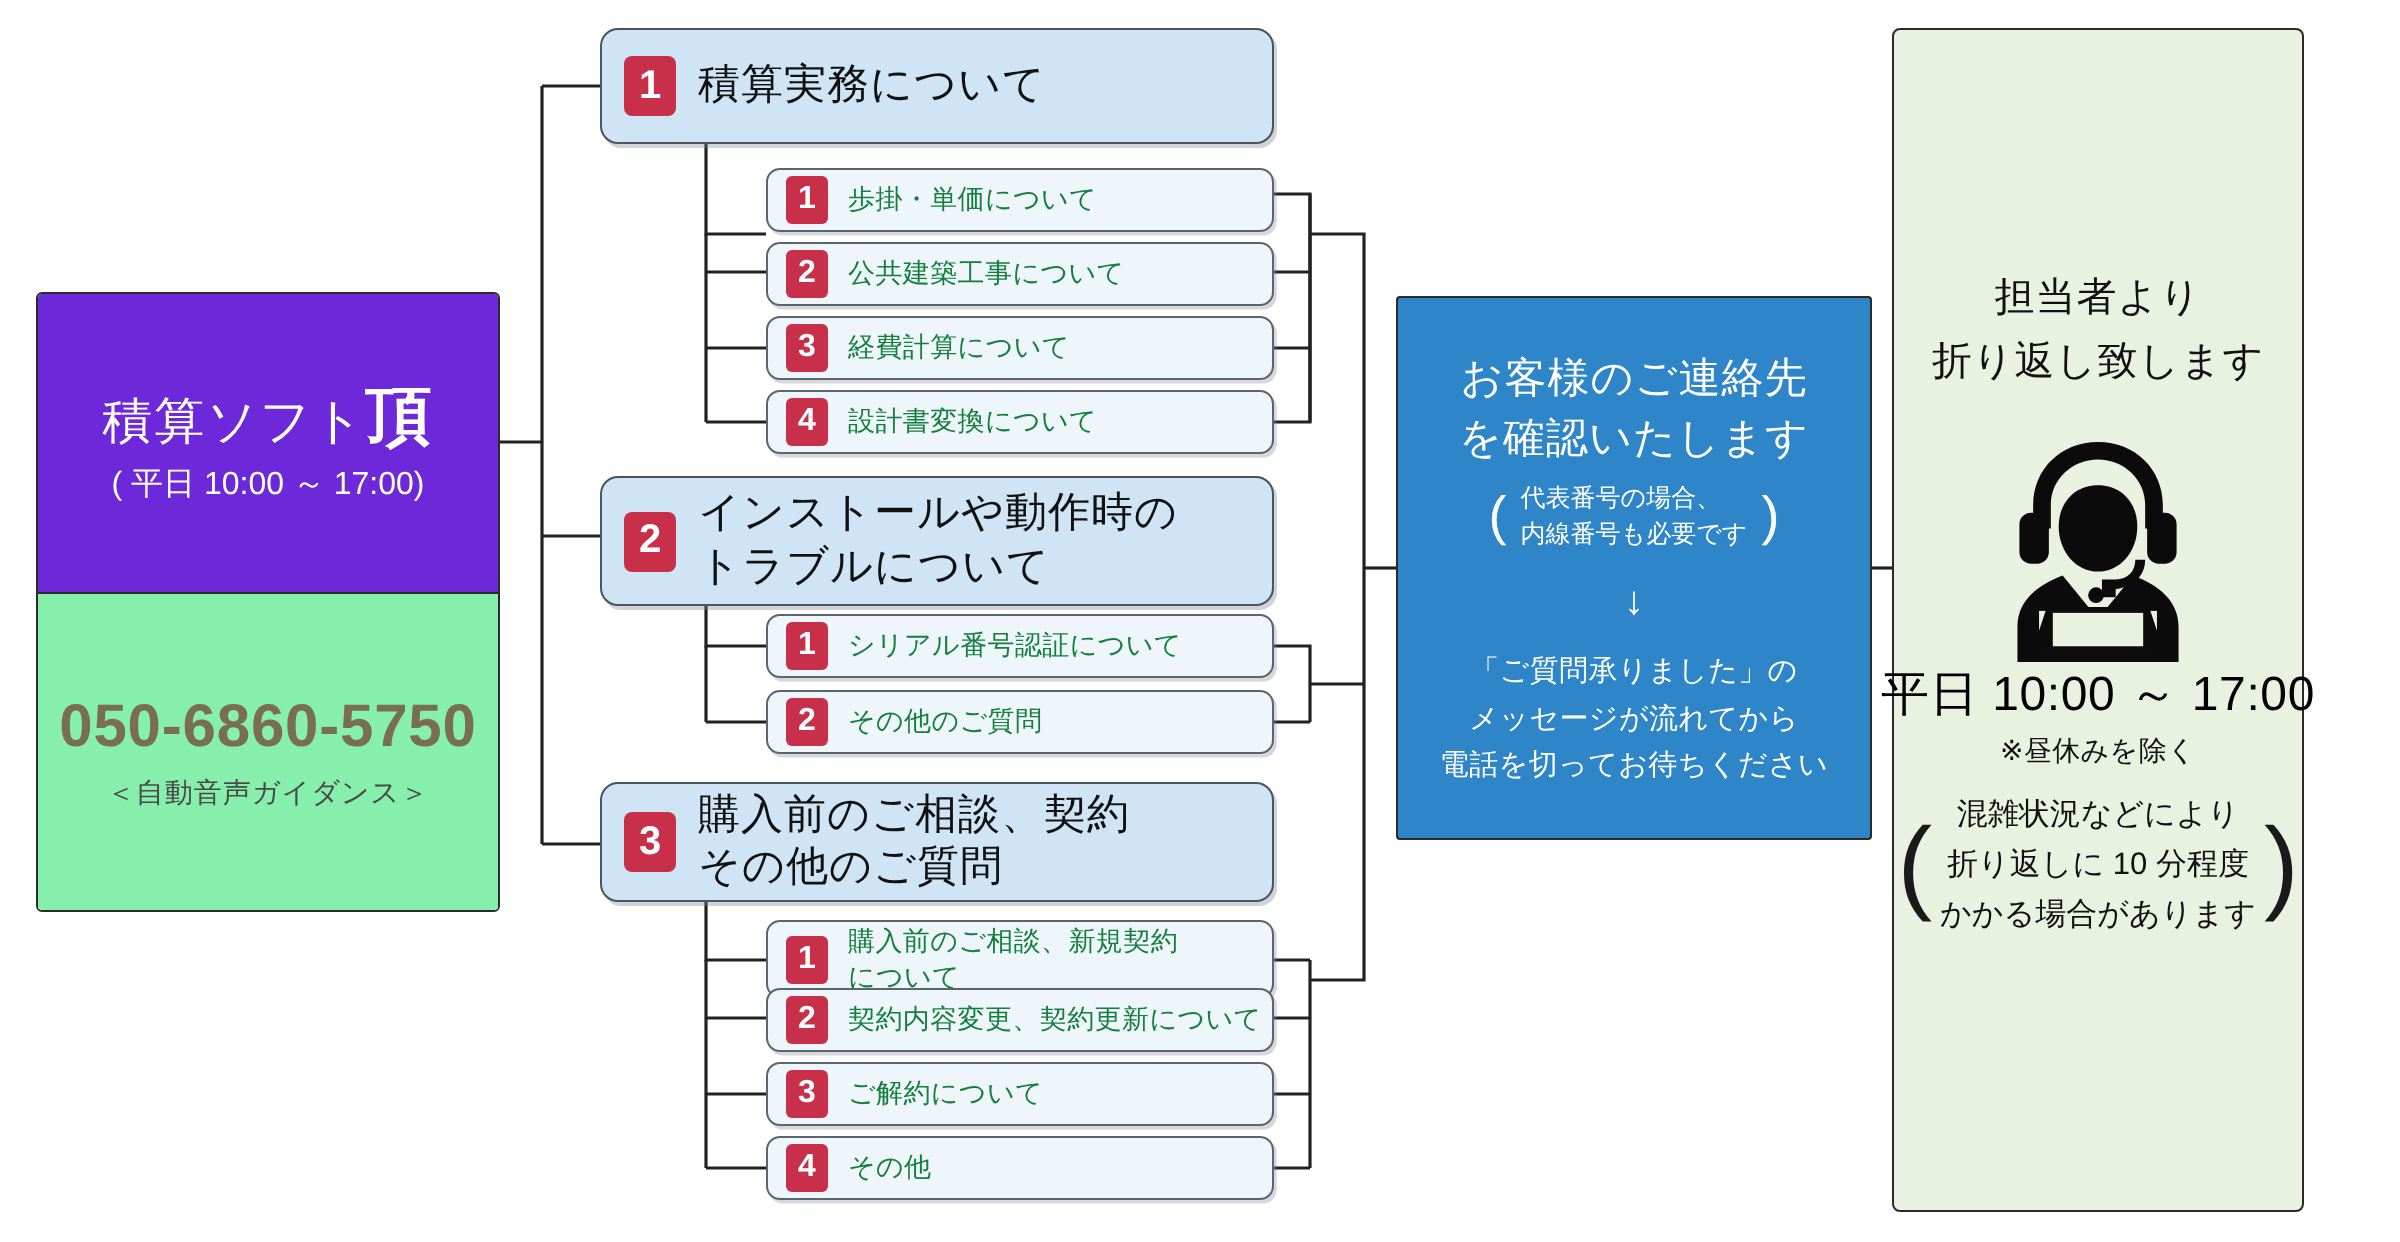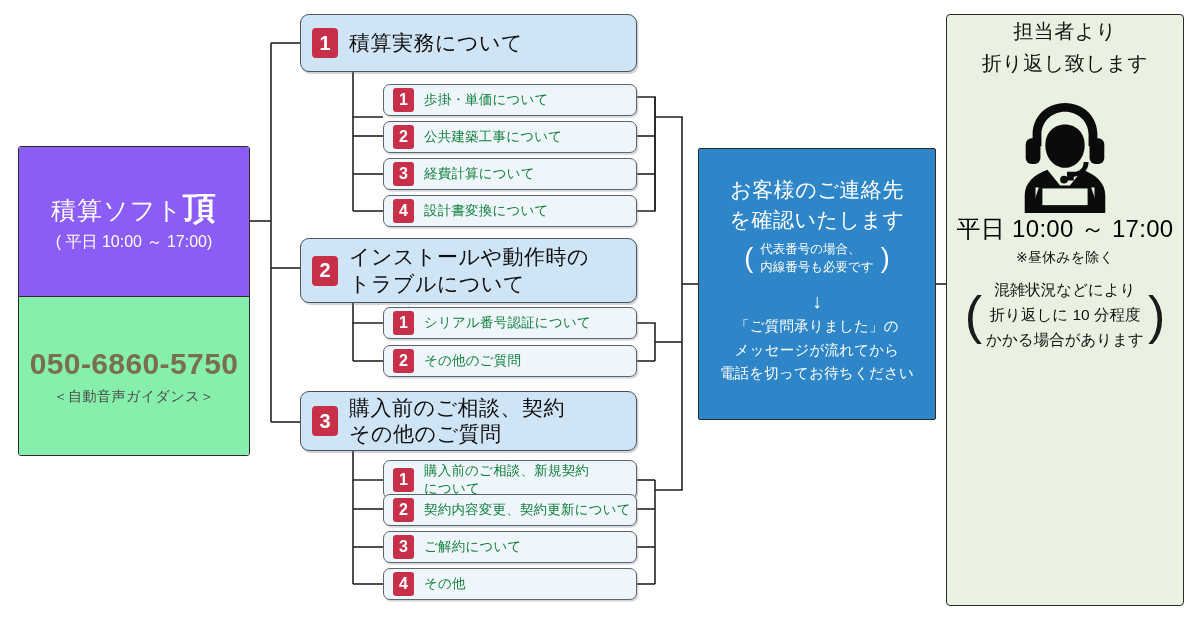--- a/index.html
+++ b/index.html
@@ -17,21 +17,21 @@
   
   .box{position:absolute;box-sizing:border-box;}
 
   
   #left-panel{
     left:18px;top:146px;width:232px;height:310px;
     border:1.6px solid #2b2b2b;border-radius:3px;background:#fff;
     overflow:hidden;z-index:3;
   }
   #left-head{
-    height:149px;background:#8b5cf6;color:#fff;
+    height:149px;background:#6d28d9;color:#fff;
     display:flex;flex-direction:column;align-items:center;justify-content:center;
     border-bottom:1.6px solid #2b2b2b;
   }
   #left-head .l1{font-size:25px;letter-spacing:1px;line-height:1.12;white-space:nowrap;}
   #left-head .l1 .big{font-size:33px;font-weight:bold;font-family:"DejaVu Serif","Liberation Serif",serif;}
   #left-head .l2{font-size:20px;letter-spacing:.5px;margin-top:4px;white-space:nowrap;}
   #left-head .l3{font-size:16px;margin-top:5px;white-space:nowrap;}
   #left-body{
     height:159px;display:flex;flex-direction:column;
     align-items:center;justify-content:center;background:#86efac;
@@ -76,29 +76,29 @@
     padding-top:26px;box-sizing:border-box;
   }
   #confirm-box .big{font-size:21px;line-height:1.45;letter-spacing:.5px;text-align:center;}
   #confirm-paren{
     display:flex;align-items:center;justify-content:center;margin-top:5px;gap:7px;
   }
   #confirm-paren .pr{font-size:27px;line-height:1;font-weight:300;}
   #confirm-paren .inner{font-size:12.5px;line-height:1.42;text-align:left;white-space:pre-line;}
   #confirm-arrow{font-size:20px;margin-top:15px;line-height:1;}
   #confirm-tail{
-    font-size:14.5px;line-height:1.62;text-align:center;margin-top:4px;white-space:pre-line;letter-spacing:.2px;
+    font-size:14.5px;line-height:1.62;text-align:center;margin-top:14px;white-space:pre-line;letter-spacing:.2px;
   }
 
   
   #result-panel{
-    left:946px;top:14px;width:238px;height:592px;
+    left:946px;top:14px;width:206px;height:592px;
     background:#e9f2e1;border:1.5px solid #2b2b2b;border-radius:4px;
     z-index:3;display:flex;flex-direction:column;align-items:center;
-    box-sizing:border-box;
+    box-sizing:border-box;padding-top:118px;
   }
   #result-title{font-size:20px;line-height:1.6;text-align:center;white-space:pre-line;letter-spacing:.5px;color:#111;}
   #operator-icon{margin-top:22px;width:118px;height:112px;}
   #result-hours{font-size:24px;letter-spacing:.3px;white-space:nowrap;color:#000000;}
   #result-note{font-size:14px;margin-top:4px;letter-spacing:.2px;white-space:nowrap;color:#111;}
   #result-paren{display:flex;align-items:center;justify-content:center;margin-top:10px;gap:4px;}
   #result-paren .pr{font-size:52px;line-height:1;font-weight:300;}
   #result-paren .inner{font-size:15.5px;line-height:1.62;text-align:center;white-space:pre-line;color:#111;}
 </style>
 </head>

